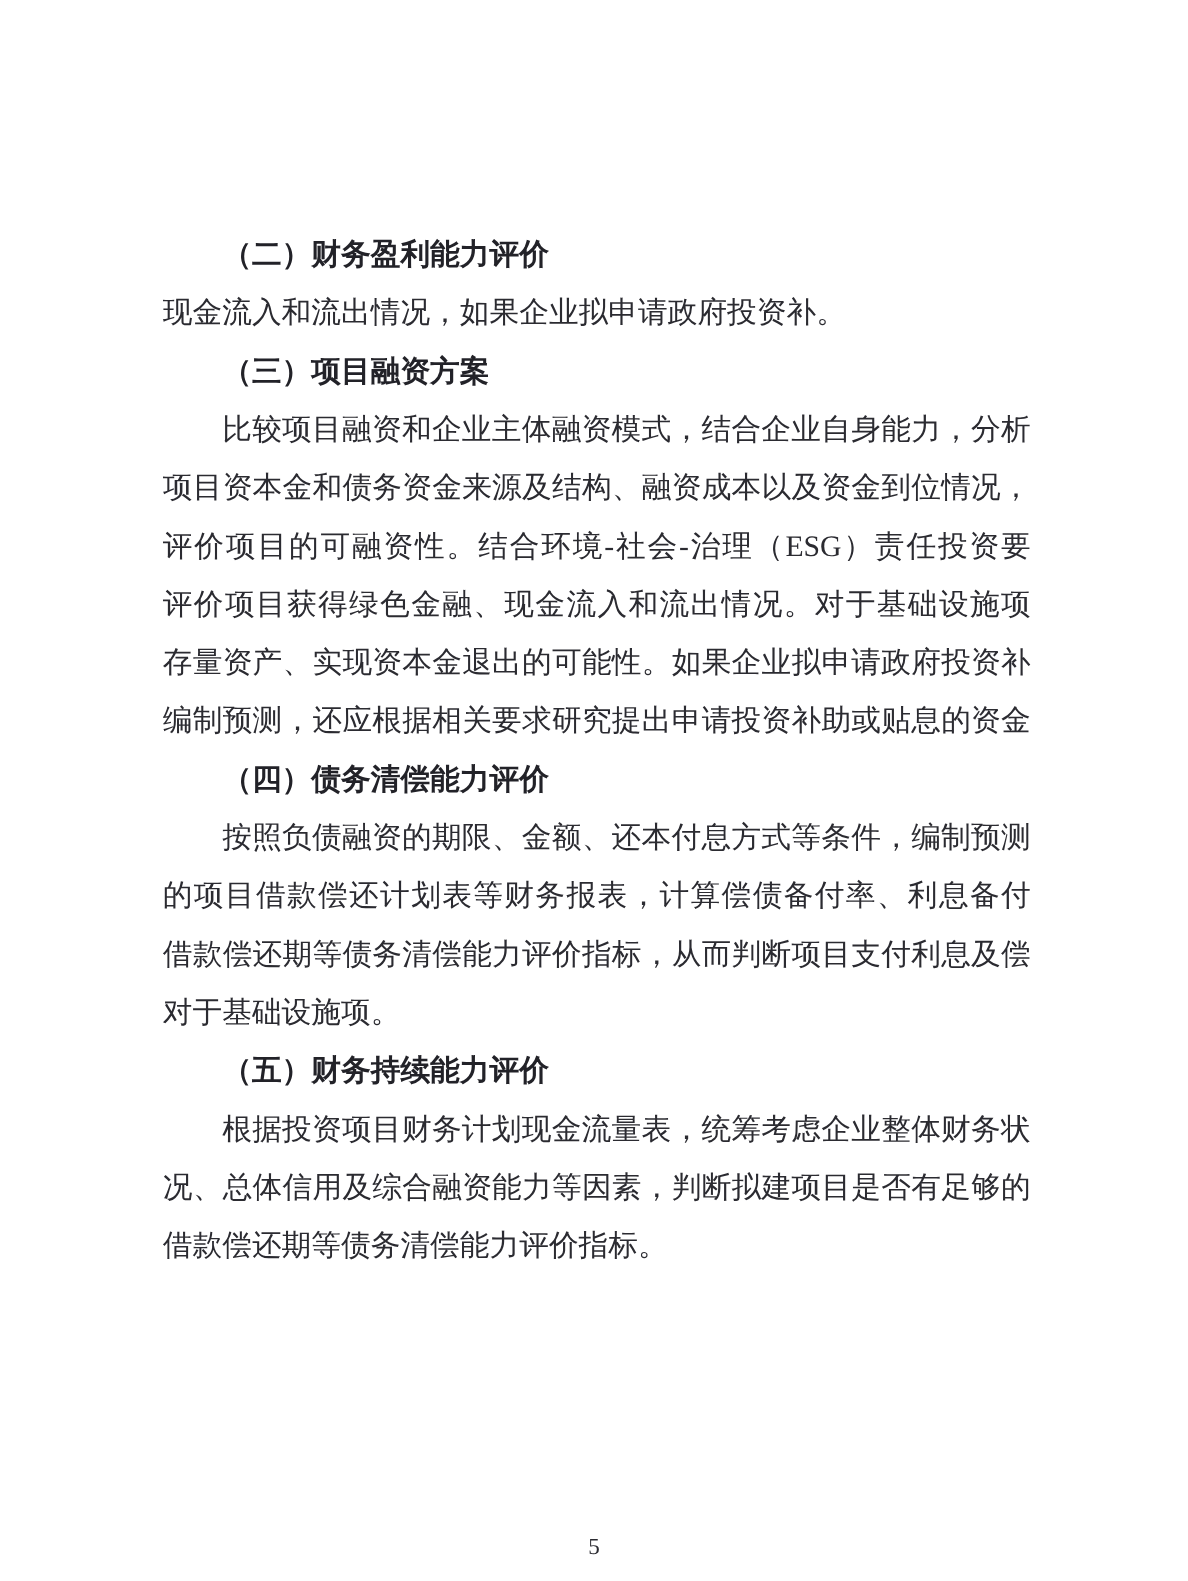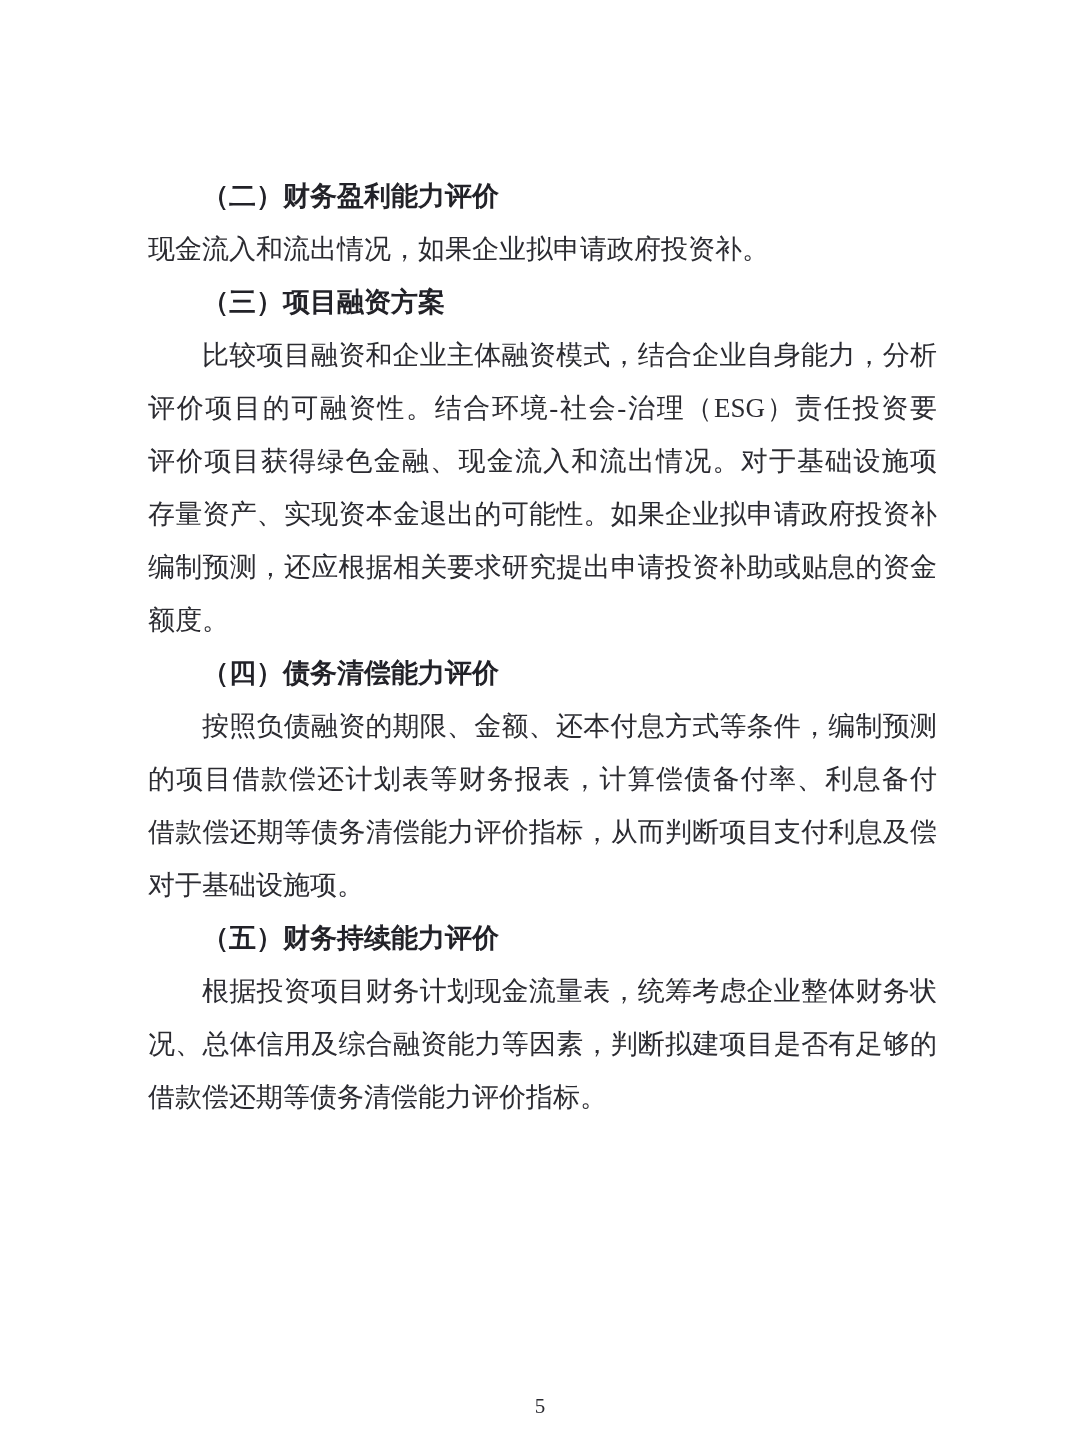--- a/index.html
+++ b/index.html
@@ -12,21 +12,21 @@
     width: 1080px;
     height: 1437px;
     background: #ffffff;
     font-family: "Liberation Serif", "DejaVu Serif", serif;
     color: #2b2b31;
     overflow: hidden;
   }
   .content {
     position: absolute;
     left: 148px;
-    top: 170px;
+    top: 205px;
     width: 789px;
   }
   .line {
     font-size: 27px;
     line-height: 53px;
     height: 53px;
     white-space: nowrap;
     overflow: hidden;
   }
   .line.just {
@@ -55,25 +55,25 @@
 </style>
 </head>
 <body>
 
 <div class="page">
   <div class="content">
     <div class="line heading indent">（二）财务盈利能力评价</div>
     <div class="line">现金流入和流出情况，如果企业拟申请政府投资补。</div>
     <div class="line heading indent">（三）项目融资方案</div>
     <div class="line just indent">比较项目融资和企业主体融资模式，结合企业自身能力，分析</div>
+    <div class="line just">项目资本金和债务资金来源及结构、融资成本以及资金到位情况，</div>
     <div class="line just">评价项目的可融资性。结合环境-社会-治理（ESG）责任投资要求，</div>
     <div class="line just">评价项目获得绿色金融、现金流入和流出情况。对于基础设施项</div>
     <div class="line just">存量资产、实现资本金退出的可能性。如果企业拟申请政府投资补</div>
     <div class="line just">编制预测，还应根据相关要求研究提出申请投资补助或贴息的资金</div>
-    <div class="line">额度。</div>
     <div class="line heading indent">（四）债务清偿能力评价</div>
     <div class="line just indent">按照负债融资的期限、金额、还本付息方式等条件，编制预测</div>
     <div class="line just">的项目借款偿还计划表等财务报表，计算偿债备付率、利息备付率、</div>
     <div class="line just">借款偿还期等债务清偿能力评价指标，从而判断项目支付利息及偿</div>
     <div class="line">对于基础设施项。</div>
     <div class="line heading indent">（五）财务持续能力评价</div>
     <div class="line just indent">根据投资项目财务计划现金流量表，统筹考虑企业整体财务状</div>
     <div class="line just">况、总体信用及综合融资能力等因素，判断拟建项目是否有足够的</div>
     <div class="line">借款偿还期等债务清偿能力评价指标。</div>
   </div>

